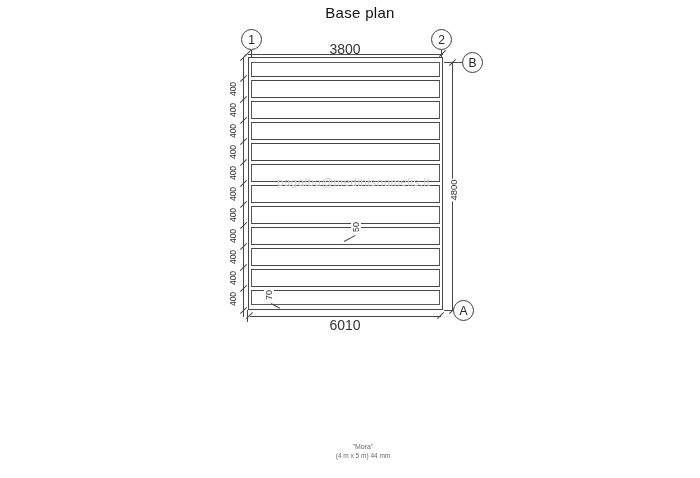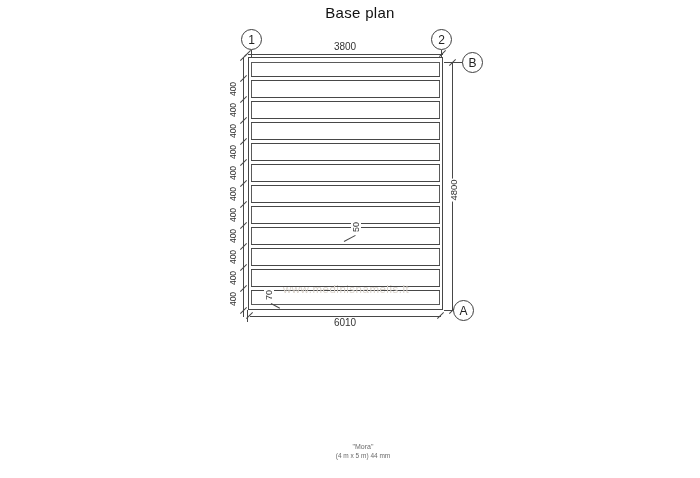--- a/index.html
+++ b/index.html
@@ -11,21 +11,21 @@
   .line{position:absolute;background:#474747;}
   .tick{position:absolute;width:9px;height:1px;background:#474747;transform:rotate(-45deg);}
   .rect-outer{position:absolute;border:1px solid #474747;background:#fff;box-sizing:border-box;}
   .rect-inner{position:absolute;border:1px solid #5a5a5a;box-sizing:border-box;}
   .joist{position:absolute;height:5px;border-top:1px solid #474747;border-bottom:1px solid #474747;box-sizing:border-box;background:#fff;}
   .bubble{
     position:absolute;width:21px;height:21px;border:1.3px solid #3f3f3f;border-radius:50%;
     background:#fff;box-sizing:border-box;display:flex;align-items:center;justify-content:center;
     font-size:12px;color:#222;z-index:5;
   }
-  .dim-text{position:absolute;font-size:10px;color:#333;white-space:nowrap;}
+  .dim-text{position:absolute;font-size:14px;color:#333;white-space:nowrap;}
   .dim-text.center{text-align:center;}
   .rot{transform:translate(-50%,-50%) rotate(-90deg);transform-origin:center;background:#fff;padding:0 1px;}
   .seg-label{position:absolute;font-size:8.5px;color:#333;white-space:nowrap;
     transform:translate(-50%,-50%) rotate(-90deg);}
   .title{position:absolute;font-size:15px;color:#111;text-align:center;letter-spacing:0.3px;}
   .watermark{position:absolute;color:#cfcfcf;font-size:11.5px;white-space:nowrap;filter:blur(0.3px);letter-spacing:0.5px;}
   .leader{position:absolute;height:1px;background:#474747;transform-origin:left center;}
   .footer{position:absolute;text-align:center;color:#6a6a6a;line-height:1.25;}
   .footer .l1{font-size:7px;}
   .footer .l2{font-size:6.5px;}
@@ -107,20 +107,20 @@
       <span class="seg-label" style="left: 233px; top: 278.375px;">400</span>
       <span class="seg-label" style="left: 233px; top: 299.458px;">400</span>
     </div>
 
   <div class="dim-text rot" style="left:356px;top:227px;font-size:9px;">50</div>
   <div class="leader" style="left:344px;top:241px;width:13px;transform:rotate(-28deg);"></div>
 
   <div class="dim-text rot" style="left:269px;top:295px;font-size:9px;">70</div>
   <div class="leader" style="left:271px;top:303px;width:10px;transform:rotate(28deg);"></div>
 
-  <div class="watermark" style="left:283px;top:283px;color:#d9d2ca;">www.medinisnamelis.lt</div>
+  <div class="watermark" style="left:277px;top:176px;">pagalba@medinisnamelis.lt</div>
 
   <div class="footer" style="left:300px;top:443px;width:126px;">
     <div class="l1">"Mora"</div>
     <div class="l2">(4 m x 5 m) 44 mm</div>
   </div>
 
 </div>
 
 </body></html>

